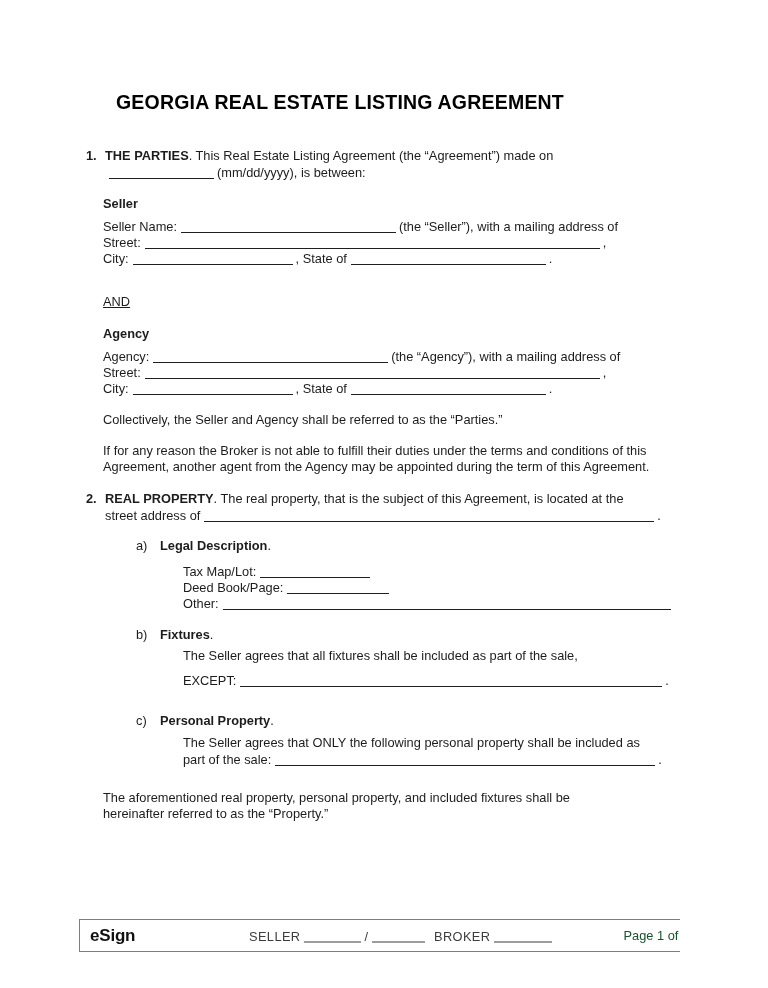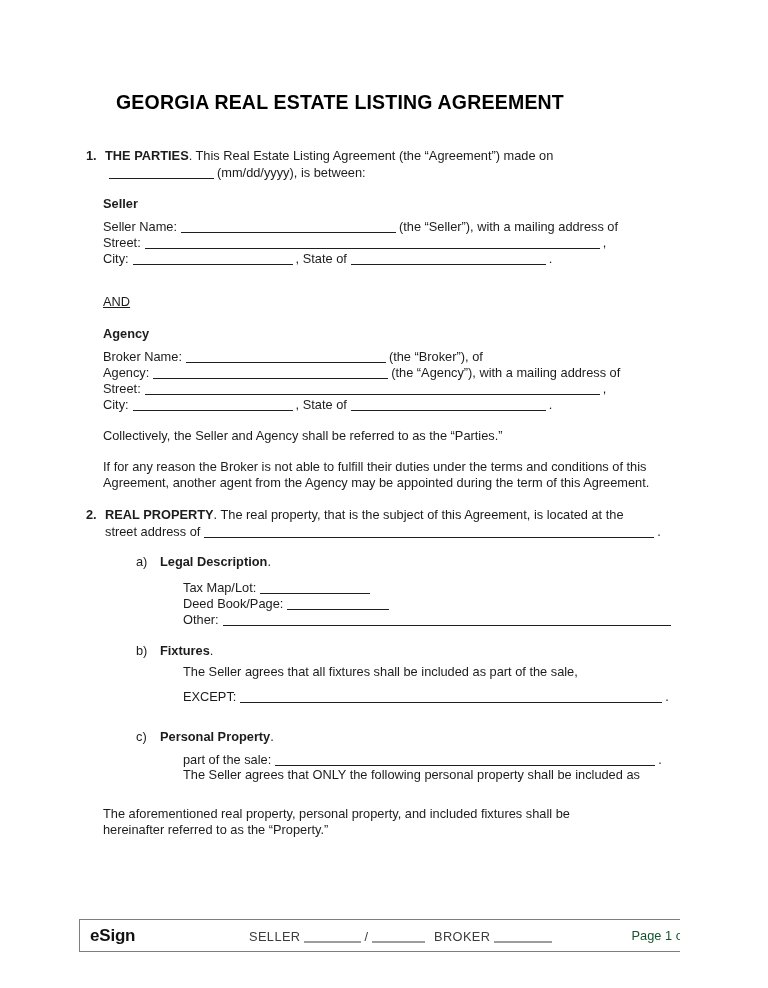--- a/index.html
+++ b/index.html
@@ -62,21 +62,20 @@
     transform:translateY(2px);
   }
   
   .footer {
     position:absolute;
     left:79px; top:919px;
     width:621px; height:31px;
     border:1px solid #7e7e7e;
     background:#ffffff;
     color:#3d3d3d;
-    padding-left:8px;
   }
   .f-item { position:absolute; top:50%; transform:translateY(-50%); white-space:nowrap; }
   .f-brand { left:10px;  font-size:17px; font-weight:bold; color:#111; letter-spacing:-0.2px; }
   .f-seller { left:169px; letter-spacing:0.4px; }
   .f-broker { left:354px; letter-spacing:0.4px; }
   .f-page   { right:12px; color:#14532d; }
   .fblank { border-bottom-color:#3d3d3d; }
 </style>
 </head>
 <body>
@@ -99,21 +98,20 @@
     <div class="line"><span>Seller Name:</span><span class="blank" style="width:215px"></span><span>(the “Seller”), with a mailing address of</span></div>
     <div class="line"><span>Street:</span><span class="blank" style="width:455px"></span><span>,</span></div>
     <div class="line"><span>City:</span><span class="blank" style="width:160px"></span><span>, State of</span><span class="blank" style="width:195px"></span><span>.</span></div>
   </div>
 
   <div class="l1 line mt-and"><span class="underlined">AND</span></div>
 
   <div class="l1 line mt-agency-h"><b>Agency</b></div>
 
   <div class="l1 mt-lines">
-    <div class="line"><span>Broker Name:</span><span class="blank" style="width:200px"></span><span>(the “Broker”), of</span></div>
     <div class="line"><span>Agency:</span><span class="blank" style="width:235px"></span><span>(the “Agency”), with a mailing address of</span></div>
     <div class="line"><span>Street:</span><span class="blank" style="width:455px"></span><span>,</span></div>
     <div class="line"><span>City:</span><span class="blank" style="width:160px"></span><span>, State of</span><span class="blank" style="width:195px"></span><span>.</span></div>
   </div>
 
   <div class="l1 line mt-collect">Collectively, the Seller and Agency shall be referred to as the “Parties.”</div>
 
   <div class="l1 para mt-fallback">If for any reason the Broker is not able to fulfill their duties under the terms and conditions of this Agreement, another agent from the Agency may be appointed during the term of this Agreement.</div>
 
   <div class="numrow mt-sec2">
@@ -143,22 +141,22 @@
   <div class="l3 line mt-b-line">The Seller agrees that all fixtures shall be included as part of the sale,</div>
 
   <div class="l3 line mt-except"><span>EXCEPT:</span><span class="blank" style="width:422px"></span><span>.</span></div>
 
   <div class="letrow mt-c">
     <span class="letter">c)</span>
     <div class="line"><b>Personal Property</b><span>.</span></div>
   </div>
 
   <div class="l3 mt-c-lines">
+    <div class="line">The Seller agrees that ONLY the following personal property shall be included as</div>
     <div class="line"><span>part of the sale:</span><span class="blank" style="width:380px"></span><span>.</span></div>
-    <div class="line">The Seller agrees that ONLY the following personal property shall be included as</div>
   </div>
 
   <div class="l1 para mt-closing" style="width:530px">The aforementioned real property, personal property, and included fixtures shall be hereinafter referred to as the “Property.”</div>
 
   <div class="footer">
     <span class="f-item f-brand">eSign</span>
     <span class="f-item f-seller"><span>SELLER</span><span class="blank fblank" style="width:57px"></span><span>/</span><span class="blank fblank" style="width:53px"></span></span>
     <span class="f-item f-broker"><span>BROKER</span><span class="blank fblank" style="width:58px"></span></span>
     <span class="f-item f-page">Page 1 of 7</span>
   </div>

